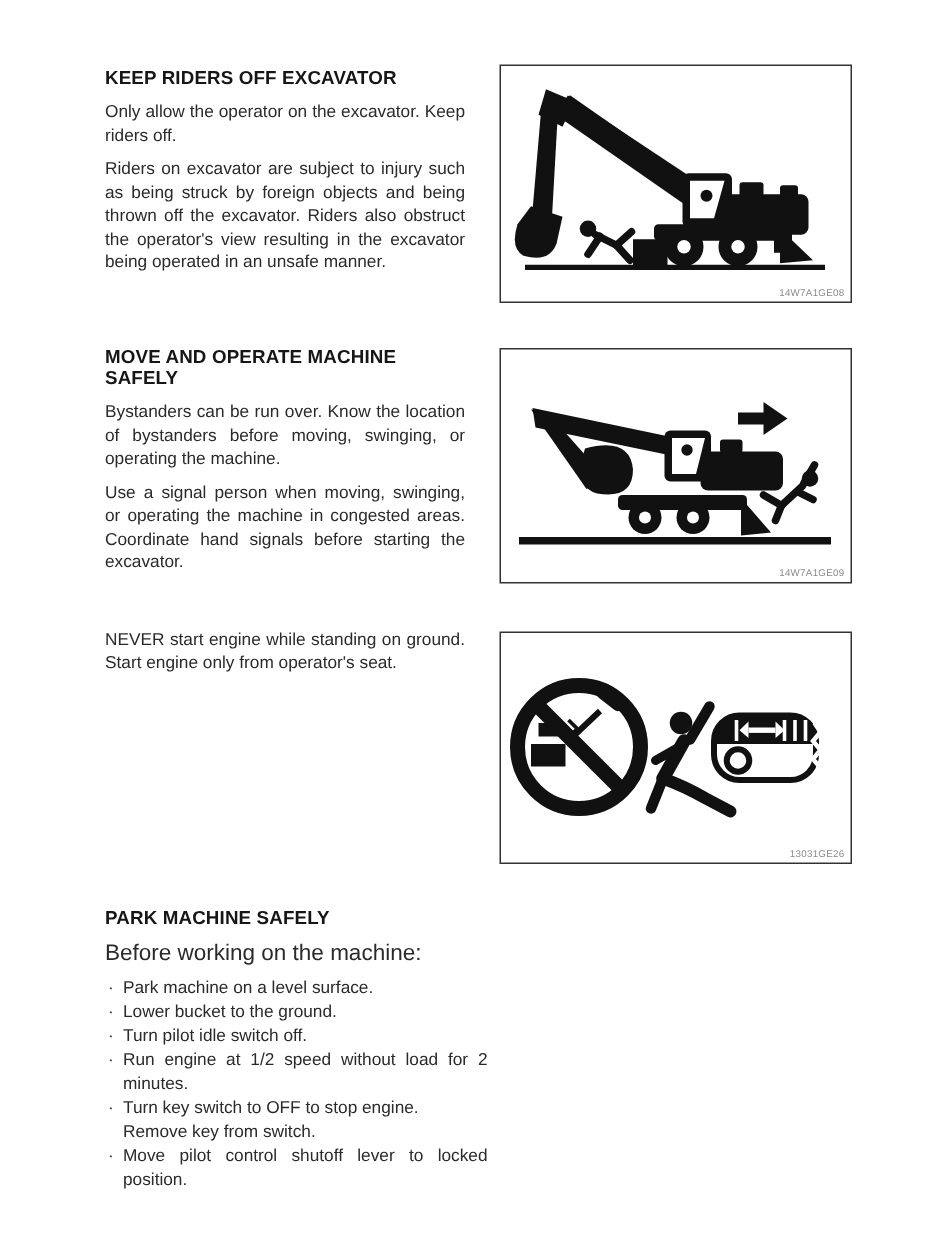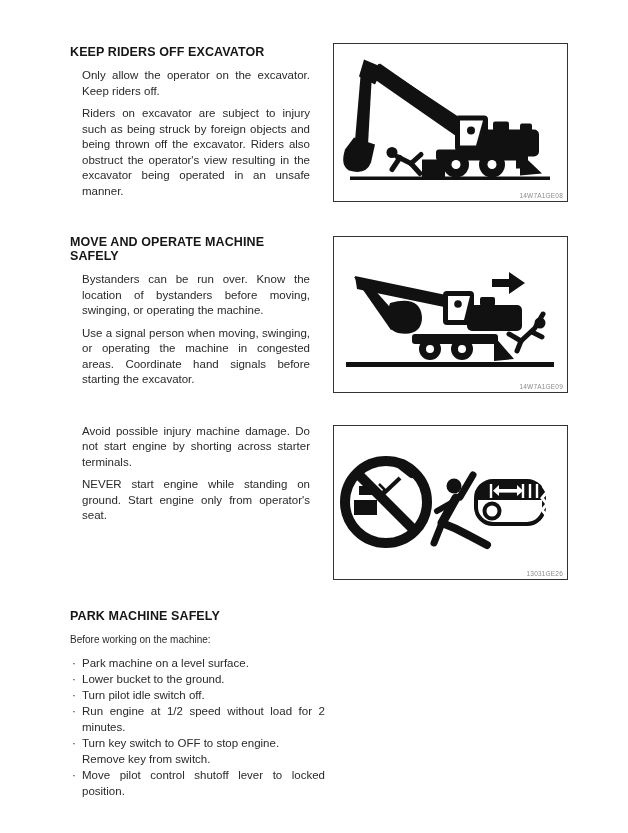--- a/index.html
+++ b/index.html
@@ -14,33 +14,33 @@
     position: relative;
   }
   .sec { display: flex; align-items: flex-start; margin-bottom: 29px; }
   .textcol { width: 240px; flex: 0 0 240px; }
   .hd {
     font-size: 12.5px; font-weight: bold; color: #161616;
     margin: 0 0 9px 0; letter-spacing: 0.1px;
   }
   .para {
     font-size: 11.5px; line-height: 15.5px;
-    text-align: justify; margin: 0 0 7px 12px; color: #2a2a2a;
+    text-align: justify; margin: 0 0 7px 0; color: #2a2a2a;
   }
   .figbox {
     flex: 0 0 235px; width: 235px; margin: 0 0 0 23px;
     border: 1px solid #333333; background: #ffffff;
     position: relative; overflow: hidden;
   }
   .figbox svg { display: block; width: 100%; height: 100%; }
   .figcode {
     position: absolute; right: 4px; bottom: 2px;
     font-size: 6.5px; color: #8a8a8a; letter-spacing: 0.2px;
   }
-  .intro { font-size: 10px; line-height: 15.5px; margin: 0 0 8px 0; color: #2a2a2a; }
+  .intro { font-size: 15px; line-height: 15.5px; margin: 0 0 8px 0; color: #2a2a2a; }
   .bullets {
     list-style: none; margin: 2px 0 0 2px; padding: 0;
     font-size: 11.5px; line-height: 16px; color: #2a2a2a;
   }
   .bullets li { display: flex; }
   .bdot { flex: 0 0 10px; width: 10px; color: #2a2a2a; }
   .btxt { flex: 1; white-space: pre-line; text-align: justify; }
   .park .textcol { width: 255px; flex: 0 0 255px; }
 </style>
 </head>
@@ -161,21 +161,20 @@
             <path d="M187,104 L183,114"></path>
           </g>
         </g>
       </svg>
       <figcaption class="figcode">14W7A1GE09</figcaption>
     </figure>
   </section>
 
   <section class="sec">
     <div class="textcol">
-      <p class="para">Avoid possible injury machine damage.  Do not start engine by shorting across starter terminals.</p>
       <p class="para">NEVER start engine while standing on ground. Start engine only from operator's seat.</p>
     </div>
     <figure class="figbox" style="height:155px; margin-top:1px;">
       <svg viewBox="0 0 233 153" aria-hidden="true">
 
         <g>
           <circle cx="52" cy="76" r="41" fill="none" stroke="#111111" stroke-width="10"></circle>
 
           <rect x="25" y="60" width="16" height="9" fill="#111111"></rect>
           <rect x="20" y="74" width="23" height="15" fill="#111111"></rect>

